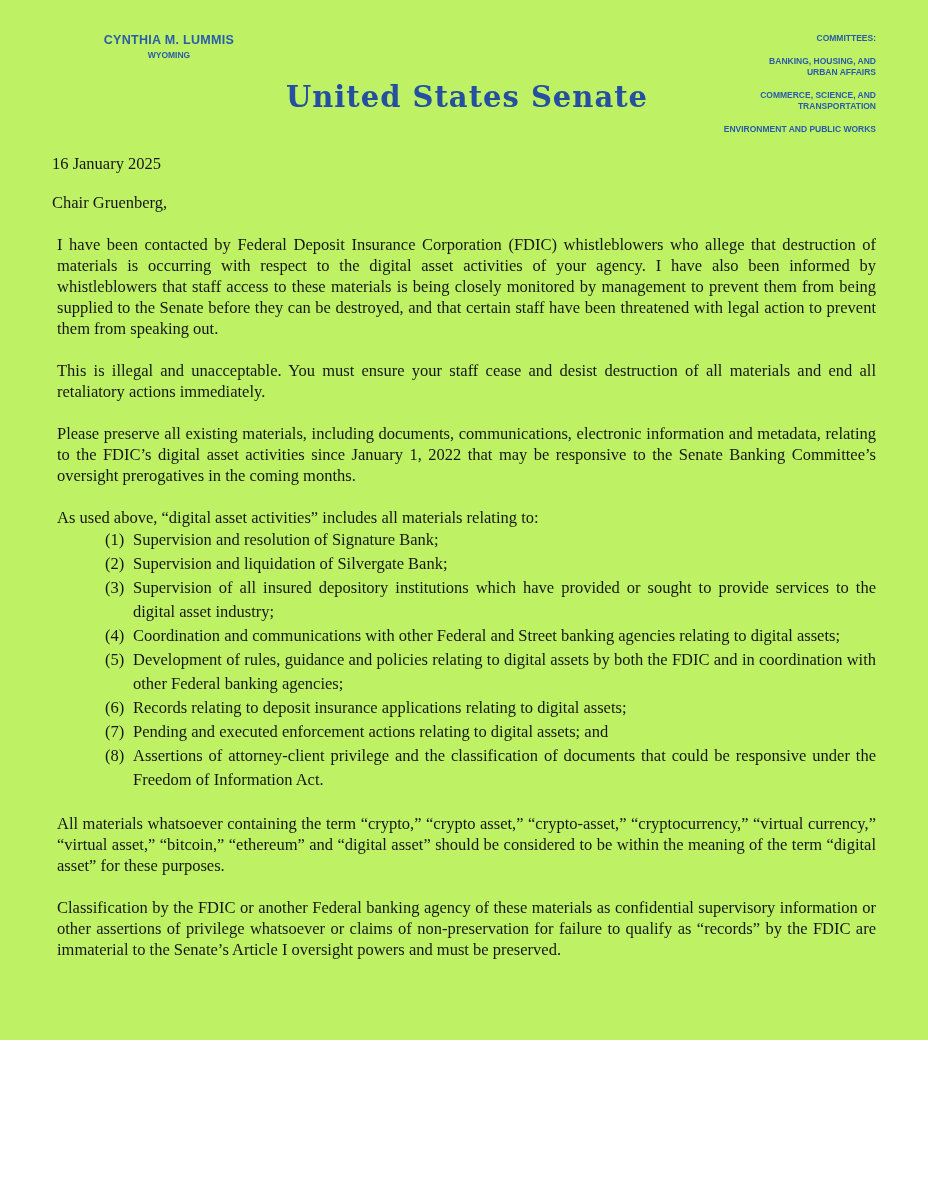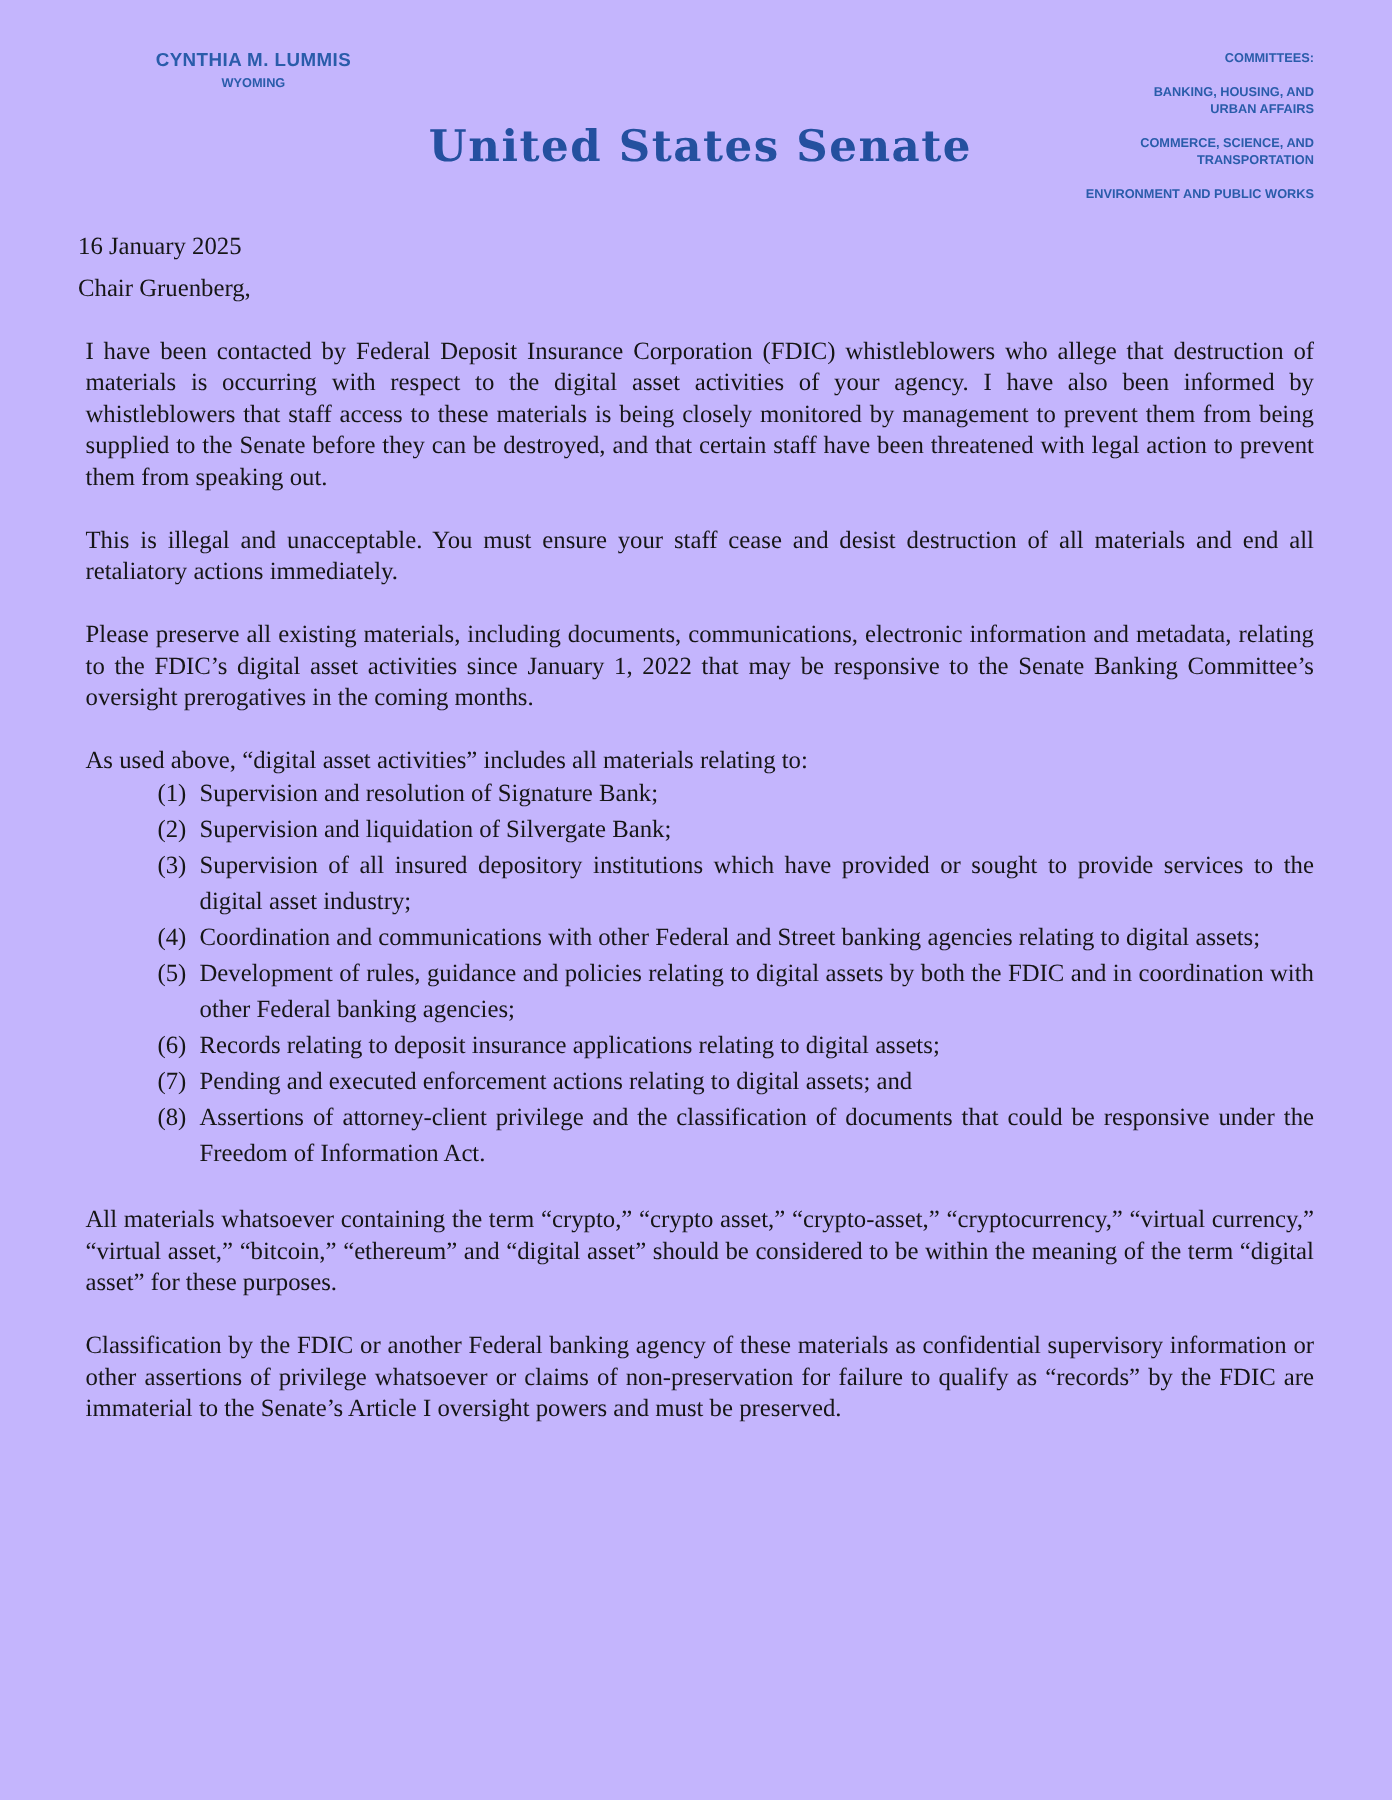--- a/index.html
+++ b/index.html
@@ -1,22 +1,22 @@
 <!DOCTYPE html>
 <html><head>
 <meta charset="utf-8">
 <style>
   html, body { margin: 0; padding: 0; background: #ffffff; }
   body { width: 928px; height: 1200px; }
   .page {
     position: relative;
-    width: 928px; height: 1200px;
+    width: 928px; height: 1040px;
     box-sizing: border-box;
     padding: 28px 52px 0 52px;
-    background: #c4b5fd;
+    background: #bef264;
     font-family: "Liberation Serif", serif;
     color: #161616;
     overflow: hidden;
   }
 
   
   .letterhead {
     display: flex;
     justify-content: space-between;
     align-items: flex-start;
@@ -40,21 +40,21 @@
   .lh-right { width: 232px; text-align: right; padding-top: 5px; font-size: 8.5px; line-height: 11px; }
   .lh-com-head { }
   .lh-com { margin-top: 12px; }
 
   
   .letter { margin-top: 18px; font-size: 16.5px; line-height: 21px; }
   .date { }
   .recipient { margin-top: 21px; }
   .re-line { margin-top: 21px; }
   .re-subject { margin-left: 45px; }
-  .salutation { margin-top: 7px; }
+  .salutation { margin-top: 18px; }
   p.para { margin: 21px 0 0 5px; text-align: justify; }
   .list { }
   .list-item { display: flex; line-height: 24px; }
   .list-item .num { flex: 0 0 28px; margin-left: 53px; }
   .list-item .txt { flex: 1 1 auto; text-align: justify; }
 </style>
 </head>
 <body>
 
 <div class="page">

